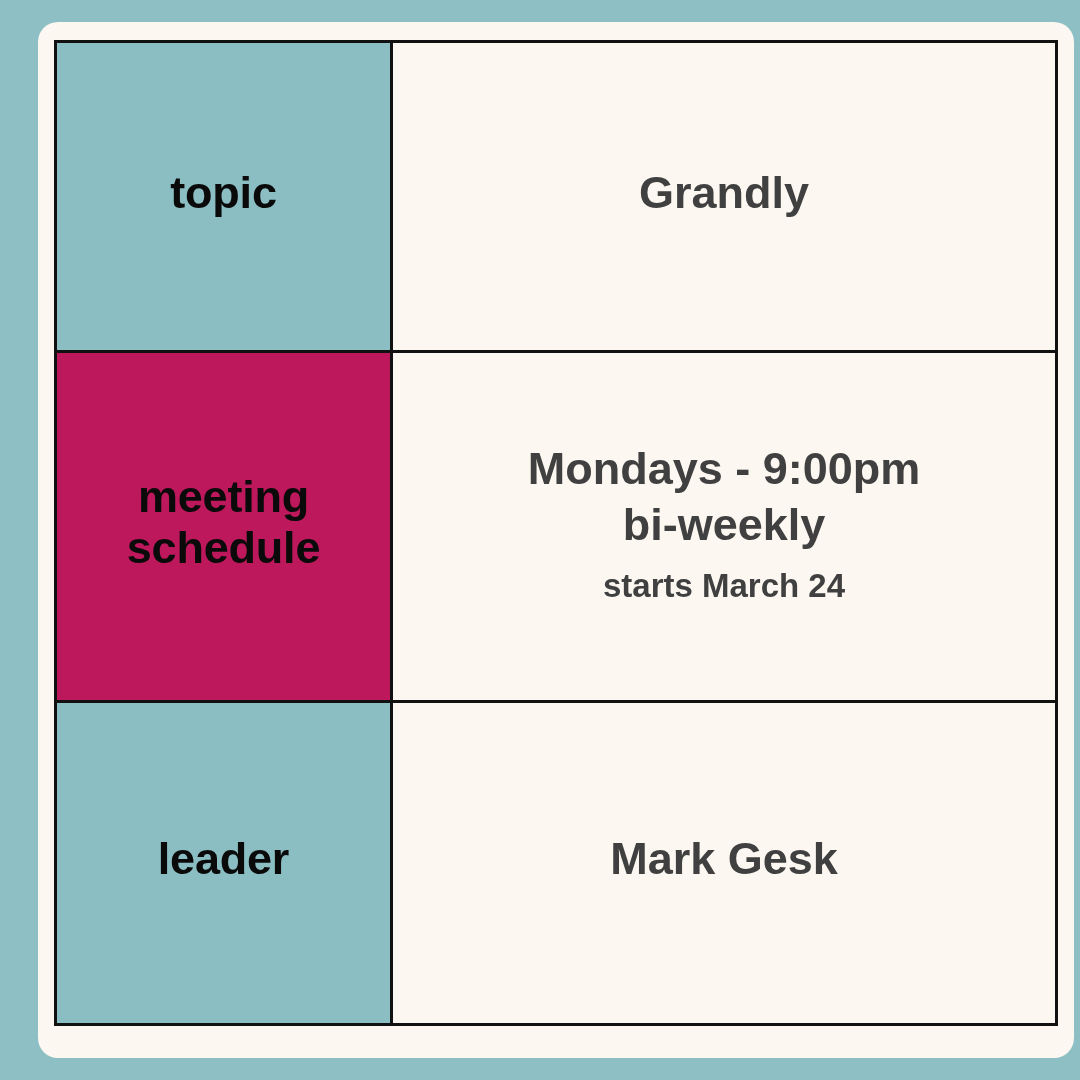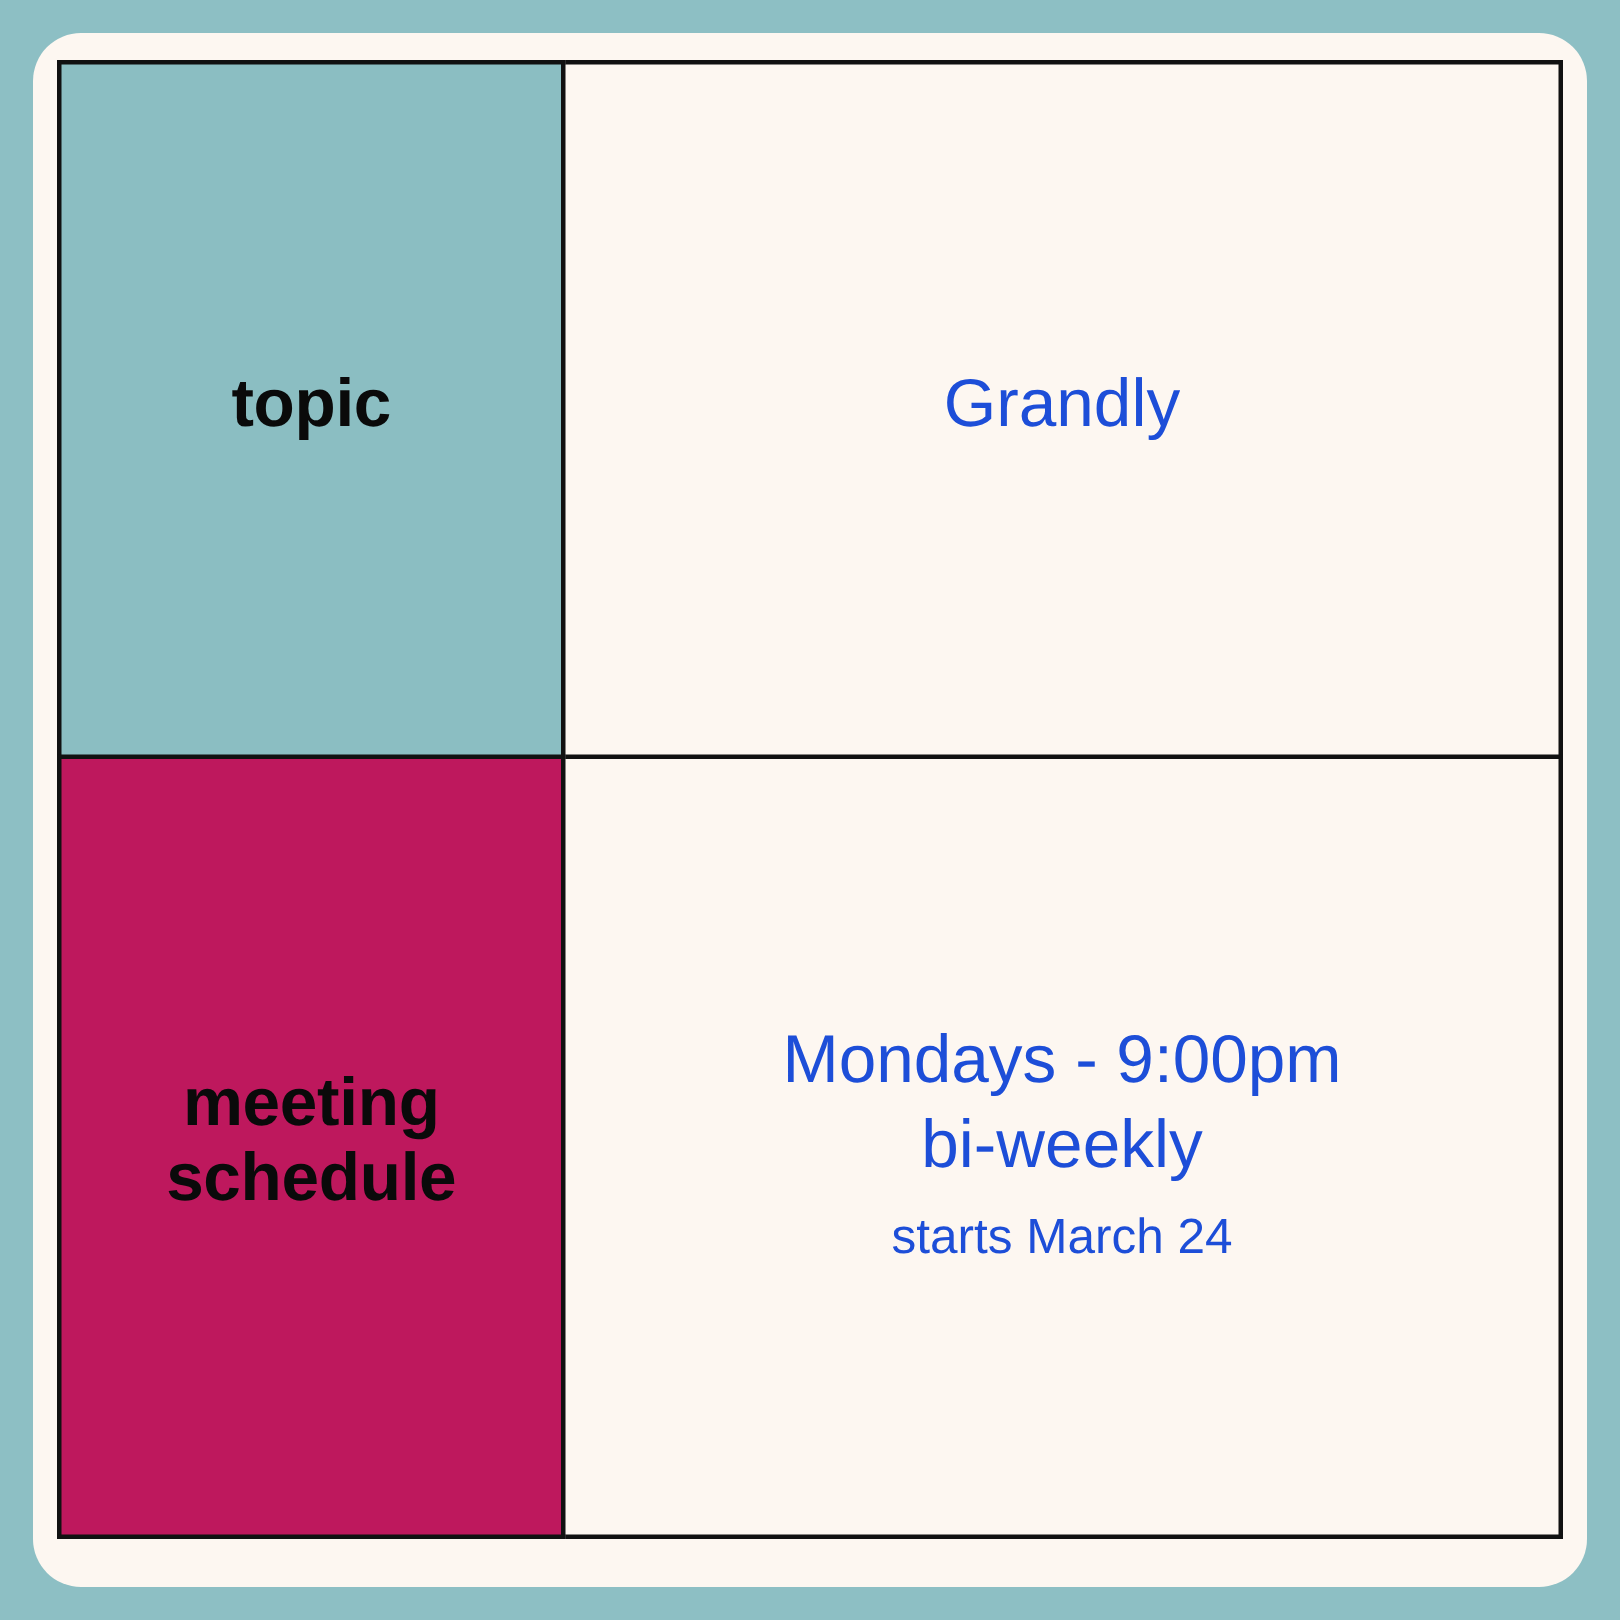--- a/index.html
+++ b/index.html
@@ -20,26 +20,26 @@
     position: relative;
     width: 1080px;
     height: 1080px;
     background: #8dbfc4;
     box-sizing: border-box;
   }
 
   
   .card {
     position: absolute;
-    left: 22px;
+    left: 38px;
     top: 22px;
     width: 1036px;
     height: 1036px;
     background: #fdf7f1;
-    border-radius: 32px;
+    border-radius: 20px;
     box-sizing: border-box;
   }
 
   
   .info-table {
     position: absolute;
     left: 16px;
     top: 18px;
     width: 1004px;
     height: 986px;
@@ -78,24 +78,24 @@
 
   td.label-cell .label-inner {
     display: block;
     transform: translateY(-4px);
     white-space: pre-line;
   }
 
   
   td.value-cell {
     background: #fdf7f1;
-    color: #1d4ed8;
+    color: #404040;
     font-size: 45px;
     line-height: 1.26;
-    font-weight: normal;
+    font-weight: bold;
     padding: 0 14px;
     font-family: "Liberation Sans", sans-serif;
   }
   td.value-cell .value-inner {
     display: block;
     transform: translateY(-3px);
   }
   td.value-cell .value-main {
     display: block;
     white-space: pre-line;
@@ -144,17 +144,28 @@
             <span class="value-inner">
               <span class="value-main">Mondays - 9:00pm
 bi-weekly</span>
               <span class="value-note">starts March 24</span>
             </span>
           </td>
         </tr>
 
 
 
+        <tr class="row-4">
+          <td class="label-cell tone-teal">
+            <span class="label-inner">leader</span>
+          </td>
+          <td class="value-cell">
+            <span class="value-inner">
+              <span class="value-main">Mark Gesk</span>
+
+            </span>
+          </td>
+        </tr>
 
       </tbody>
     </table>
   </div>
 </div>
 
 </body></html>

